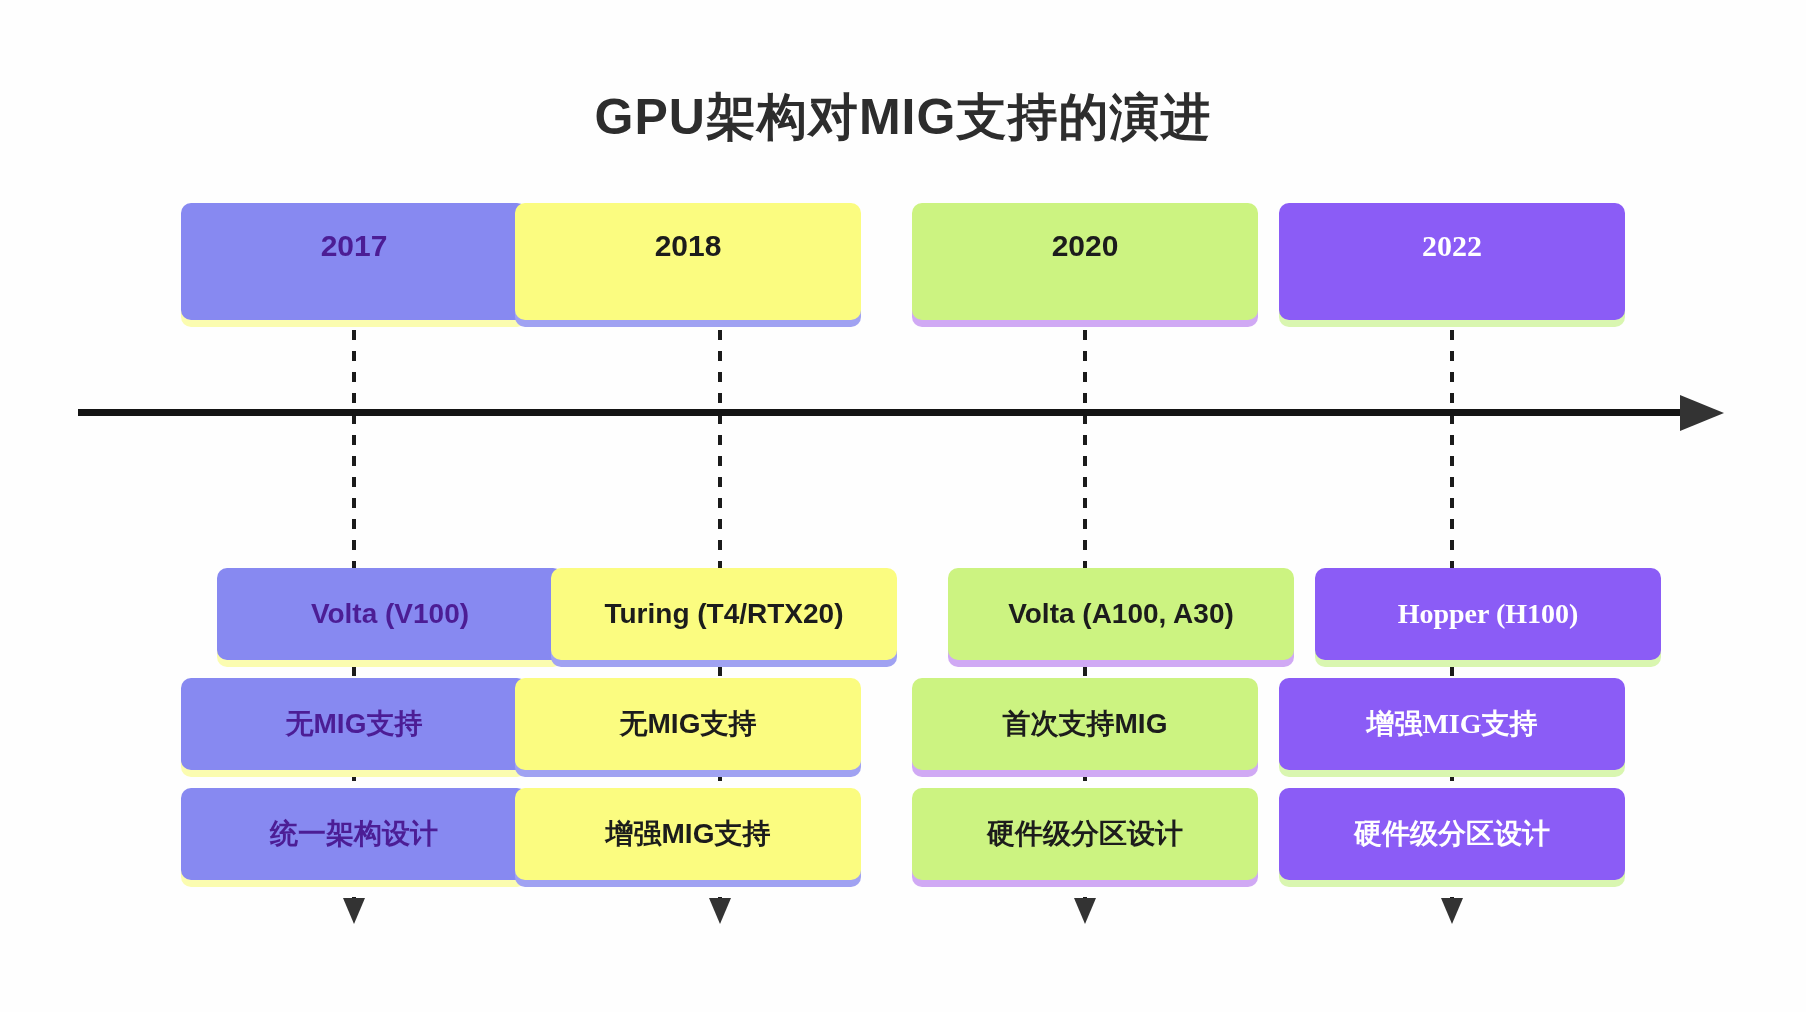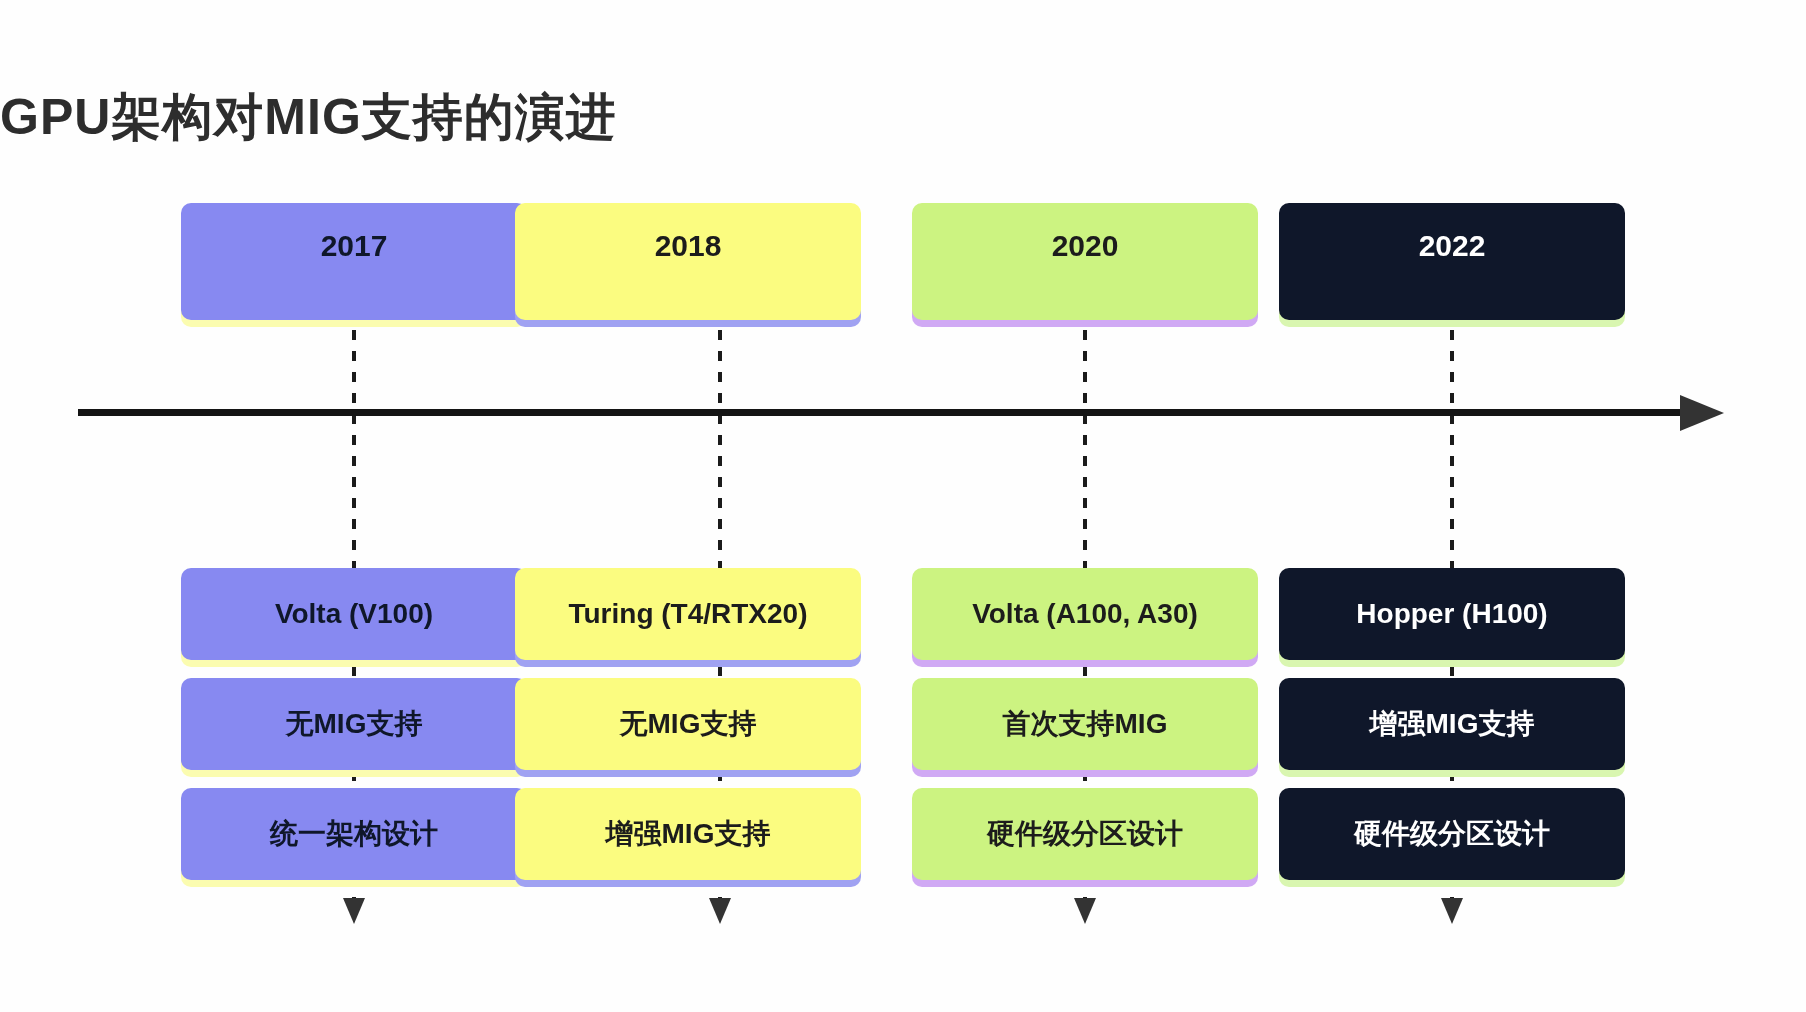--- a/index.html
+++ b/index.html
@@ -10,20 +10,21 @@
     background: #fefefe;
     font-family: "Liberation Sans", "DejaVu Sans", sans-serif;
     overflow: hidden;
   }
 
   .title {
     position: absolute;
     top: 84px;
     left: 0;
     width: 1806px;
+    text-align: center;
     font-size: 50px;
     font-weight: bold;
     color: #2d2d2d;
     letter-spacing: 1px;
   }
 
   
   .axis-line {
     position: absolute;
     top: 409px;
@@ -79,42 +80,42 @@
   }
   .year-box {
     height: 117px;
     align-items: flex-start;
     padding-top: 26px;
     font-size: 30px;
   }
   .sub-box { height: 92px; }
 
   
-  .theme-blue   { background: #8789f1; color: #0f172a; box-shadow: 0 7px 0 0 #fbfcb0; }
+  .theme-blue   { background: #8789f1; color: #4c1d95; box-shadow: 0 7px 0 0 #fbfcb0; }
   .theme-yellow { background: #fbfc80; color: #1c1c1c; box-shadow: 0 7px 0 0 #a0a2f2; }
   .theme-green  { background: #ccf381; color: #1c1c1c; box-shadow: 0 7px 0 0 #d0a9f4; }
-  .theme-purple { background: #0f172a; color: #ffffff; box-shadow: 0 7px 0 0 #d9f6b0; }
+  .theme-purple { background: #8b5cf6; color: #ffffff; box-shadow: 0 7px 0 0 #d9f6b0; font-family: Liberation Serif, serif; }
 
   
   .col-0 .box { left: 181px; }
   .col-1 .box { left: 515px; }
   .col-2 .box { left: 912px; }
   .col-3 .box { left: 1279px; }
   .col-0 .dash-line { left: 352px; }
   .col-1 .dash-line { left: 718px; }
   .col-2 .dash-line { left: 1083px; }
   .col-3 .dash-line { left: 1450px; }
   .col-0 .down-arrowhead { left: 343px; }
   .col-1 .down-arrowhead { left: 709px; }
   .col-2 .down-arrowhead { left: 1074px; }
   .col-3 .down-arrowhead { left: 1441px; }
 
   
   .row-year   { top: 203px; }
-  .row-arch   { top: 568px; }
+  .row-arch   { top: 568px; margin-left: 36px; }
   .row-mig    { top: 678px; }
   .row-design { top: 788px; }
 </style>
 </head>
 <body>
 
 <div id="canvas">
 
   <div class="title">GPU架构对MIG支持的演进</div>
 

